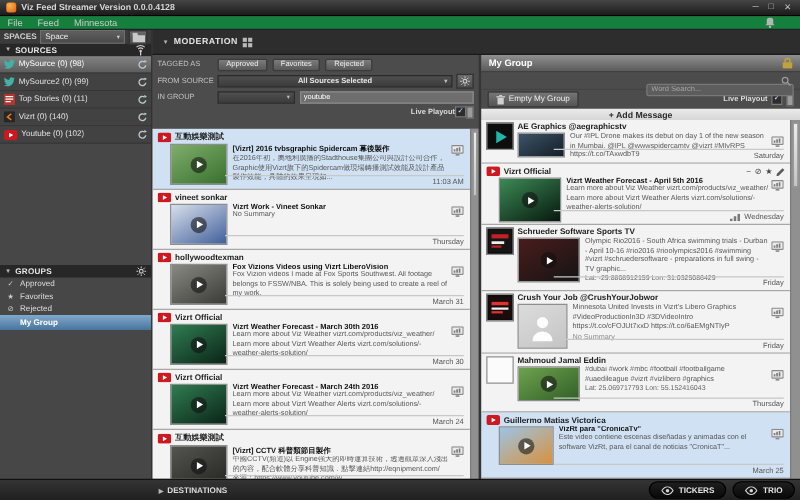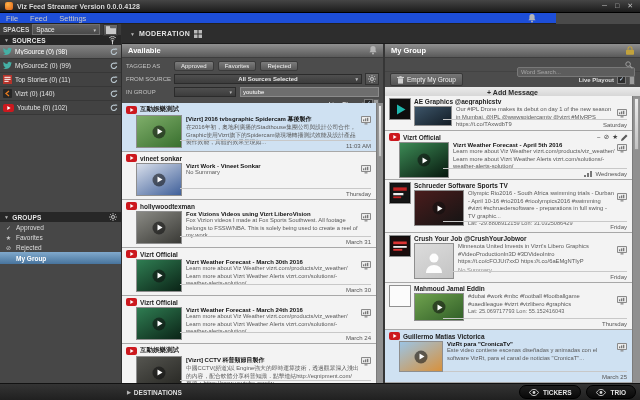--- a/index.html
+++ b/index.html
@@ -7,21 +7,21 @@
        font-family:"Liberation Sans",sans-serif;cursor:default;-webkit-user-select:none;}
   svg{display:block}
 
   
   .titlebar{position:absolute;left:0;top:0;width:640px;height:13px;box-sizing:border-box;
     background:linear-gradient(#454545,#1b1b1b);border-bottom:1px solid #000;
     display:flex;align-items:center;gap:4px;padding:0 5px;}
   .appicon{width:8px;height:8px;border-radius:2px;background:radial-gradient(circle at 35% 30%,#ffb347,#dd5f16);flex:none}
   .title{font-size:7px;font-weight:bold;color:#d8d8d8;white-space:nowrap}
   .wincontrols{margin-left:auto;display:flex;gap:8px;font-size:7px;color:#c0c0c0;padding-right:2px}
-  .menubar{position:absolute;left:0;top:13px;width:556px;height:11px;background:#1d4ed8;
+  .menubar{position:absolute;left:0;top:13px;width:640px;height:11px;background:#15803d;
     border-bottom:1px solid #222;display:flex;align-items:center;font-size:7.5px;color:#c9c9c9;box-sizing:border-box}
   .menu-item{padding:0 6px}
   .menubar .bellwrap{margin-left:auto;margin-right:20px}
 
   
   #sidebar{position:absolute;left:0;top:24px;width:122px;height:359px;background:#474747;
     border-right:1px solid #2e2e2e;box-sizing:border-box;overflow:hidden}
   .spaces{height:11px;display:flex;align-items:center;gap:3px;padding:0 3px;background:#3b3b3b}
   .spaces .lbl{font-size:6.5px;font-weight:bold;color:#cfcfcf;flex:none}
   .dd{flex:1;height:9px;background:linear-gradient(#606060,#494949);border:1px solid #6f6f6f;
@@ -150,21 +150,21 @@
       <span>─</span>
       <span>□</span>
       <span>✕</span>
     </div>
   </div>
 
   <div class="menubar">
     <span id="menu-items" style="display:flex">
         <span class="menu-item">File</span>
         <span class="menu-item">Feed</span>
-        <span class="menu-item">Settings</span>
+        <span class="menu-item">Minnesota</span>
       </span>
     <span class="bellwrap">
         <svg width="8" height="9" viewBox="0 0 8 9">
           <path d="M4 0A2.6 2.6 0 0 0 1.4 2.6V5L.4 6.2h7.2L6.6 5V2.6A2.6 2.6 0 0 0 4 0z" fill="#b5b5b5"></path>
           <circle cx="4" cy="7.4" r="1" fill="#b5b5b5"></circle>
         </svg>
       </span>
   </div>
 
   <div id="sidebar">
@@ -312,29 +312,20 @@
             <rect width="3.5" height="3.5"></rect>
             <rect x="4.5" width="3.5" height="3.5"></rect>
             <rect y="4.5" width="3.5" height="3.5"></rect>
             <rect x="4.5" y="4.5" width="3.5" height="3.5"></rect>
           </g>
         </svg>
       </span>
   </div>
 
   <div id="available">
-    <div class="panel-h">
-      <span>Available</span>
-      <span class="ricon">
-          <svg width="8" height="9" viewBox="0 0 8 9">
-            <path d="M4 0A2.6 2.6 0 0 0 1.4 2.6V5L.4 6.2h7.2L6.6 5V2.6A2.6 2.6 0 0 0 4 0z" fill="#b5b5b5"></path>
-            <circle cx="4" cy="7.4" r="1" fill="#b5b5b5"></circle>
-          </svg>
-        </span>
-    </div>
     <div class="filters">
       <div class="f-row">
         <span class="f-lbl">TAGGED AS</span>
         <span id="tag-buttons" style="display:flex">
             <button class="tagbtn">Approved</button>
             <button class="tagbtn">Favorites</button>
             <button class="tagbtn">Rejected</button>
           </span>
       </div>
       <div class="f-row">

